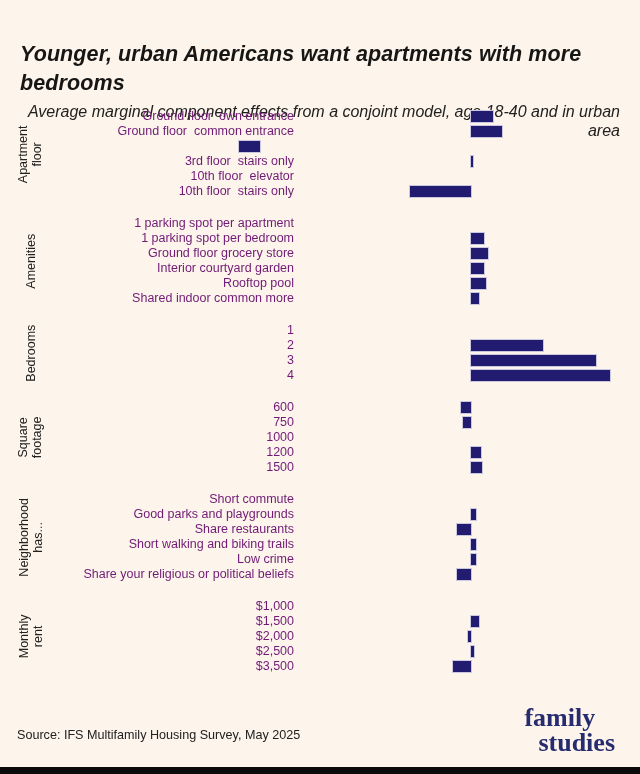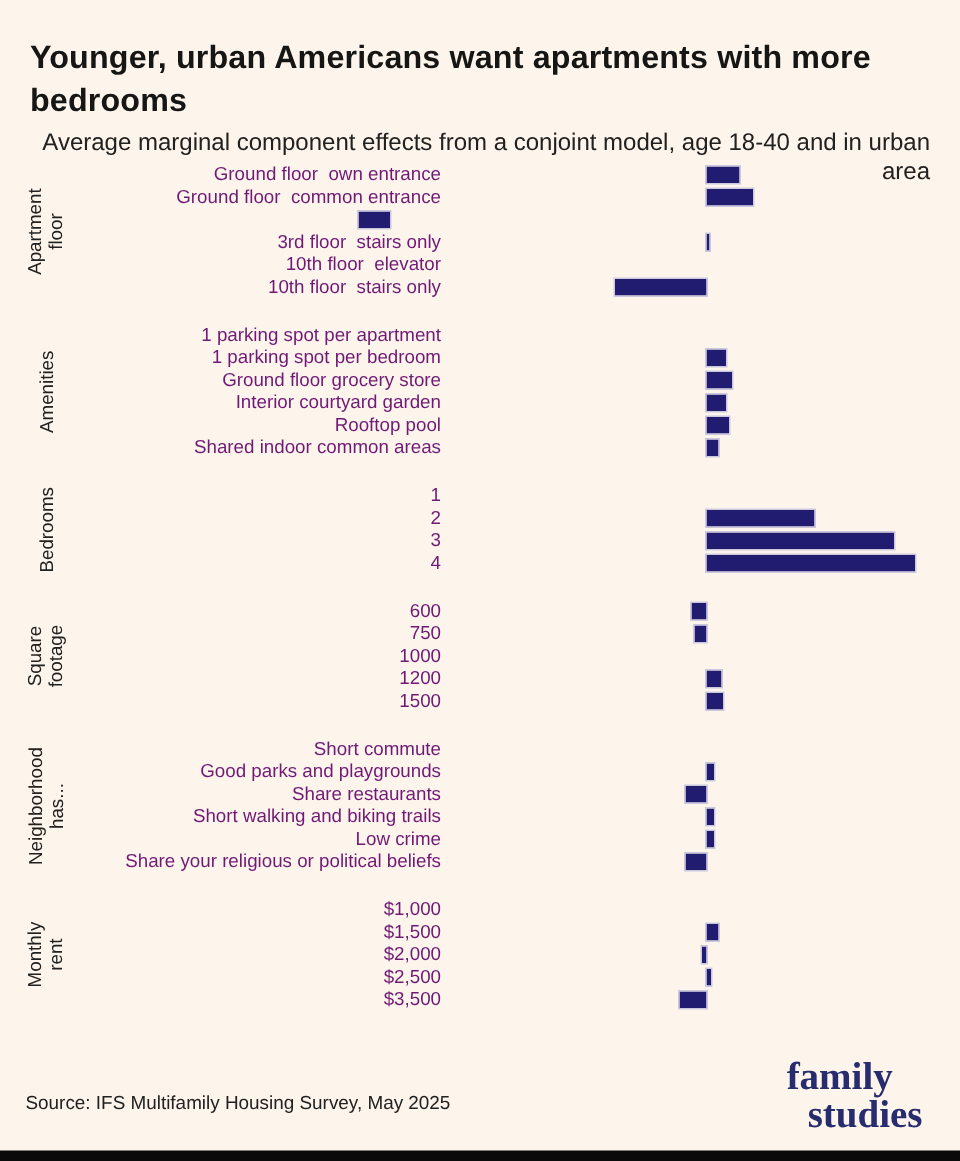--- a/index.html
+++ b/index.html
@@ -4,21 +4,21 @@
 <style>
   html,body{margin:0;padding:0;}
   .page{
     position:relative;
     width:640px;height:774px;
     background:#fdf4ec;
     font-family:"Liberation Sans",sans-serif;
     color:#1c1c1a;
     overflow:hidden;
   }
-  .header{padding:24px 20px 0 20px;}
+  .header{padding:40px 20px 0 20px;font-style:italic;}
   .title{
     margin:0;
     font-size:21.5px;
     line-height:1.33;
     font-weight:700;
     letter-spacing:.1px;
     max-width:600px;
     color:#161614;
   }
   .subtitle{
@@ -181,21 +181,21 @@
               <div class="bar" style="width: 13px; left: 177px;"></div>
             </div>
           </div>
           <div class="row">
             <div class="row-label">Rooftop pool</div>
             <div class="bar-area">
               <div class="bar" style="width: 15px; left: 177px;"></div>
             </div>
           </div>
           <div class="row">
-            <div class="row-label">Shared indoor common areas</div>
+            <div class="row-label">Shared indoor common more</div>
             <div class="bar-area">
               <div class="bar" style="width: 8px; left: 177px;"></div>
             </div>
           </div>
         </div>
       </div>
       <div class="section">
         <div class="group-col">
           <div class="group-label">Bedrooms</div>
         </div>

